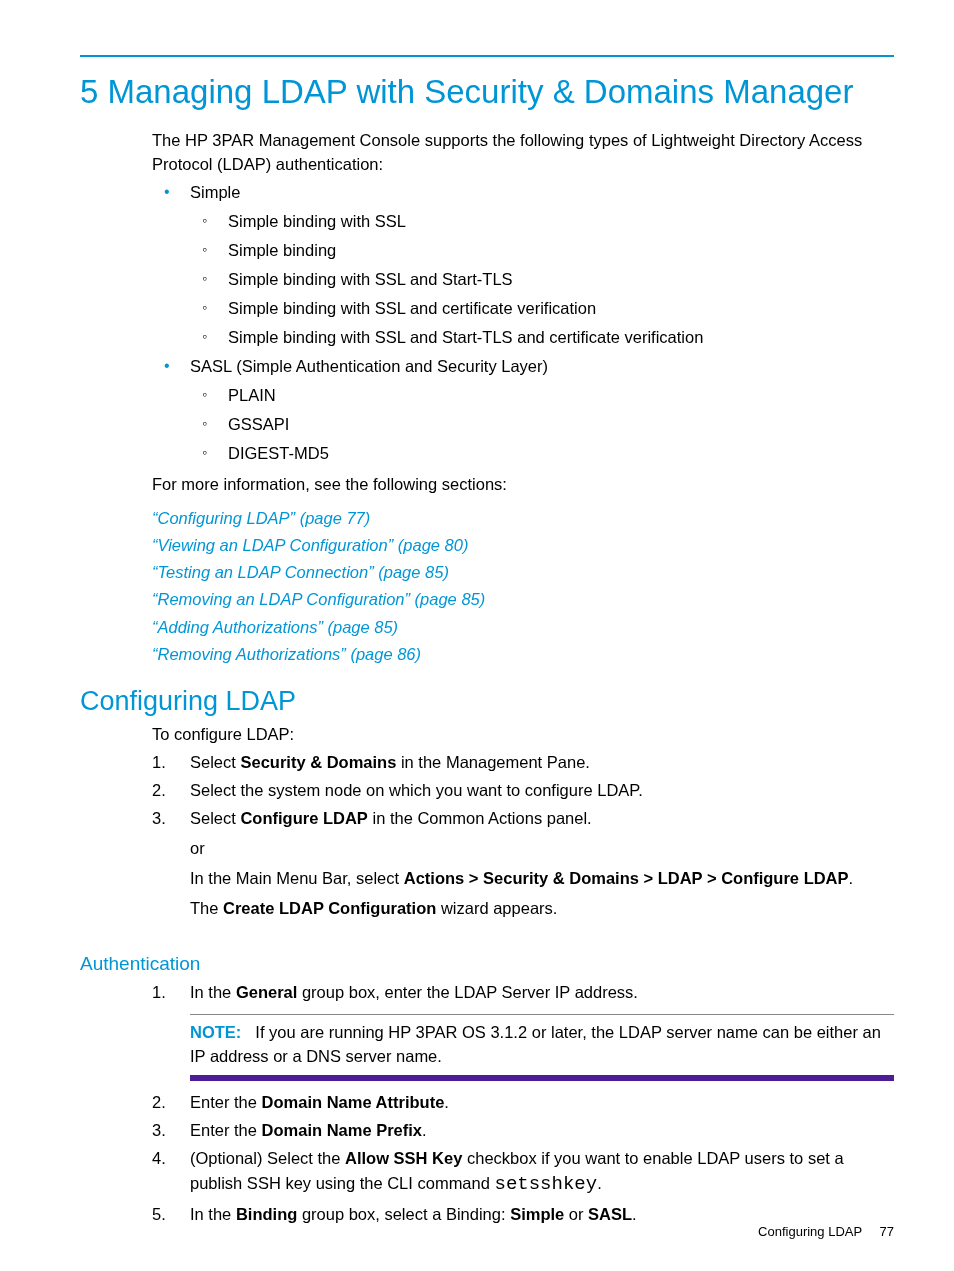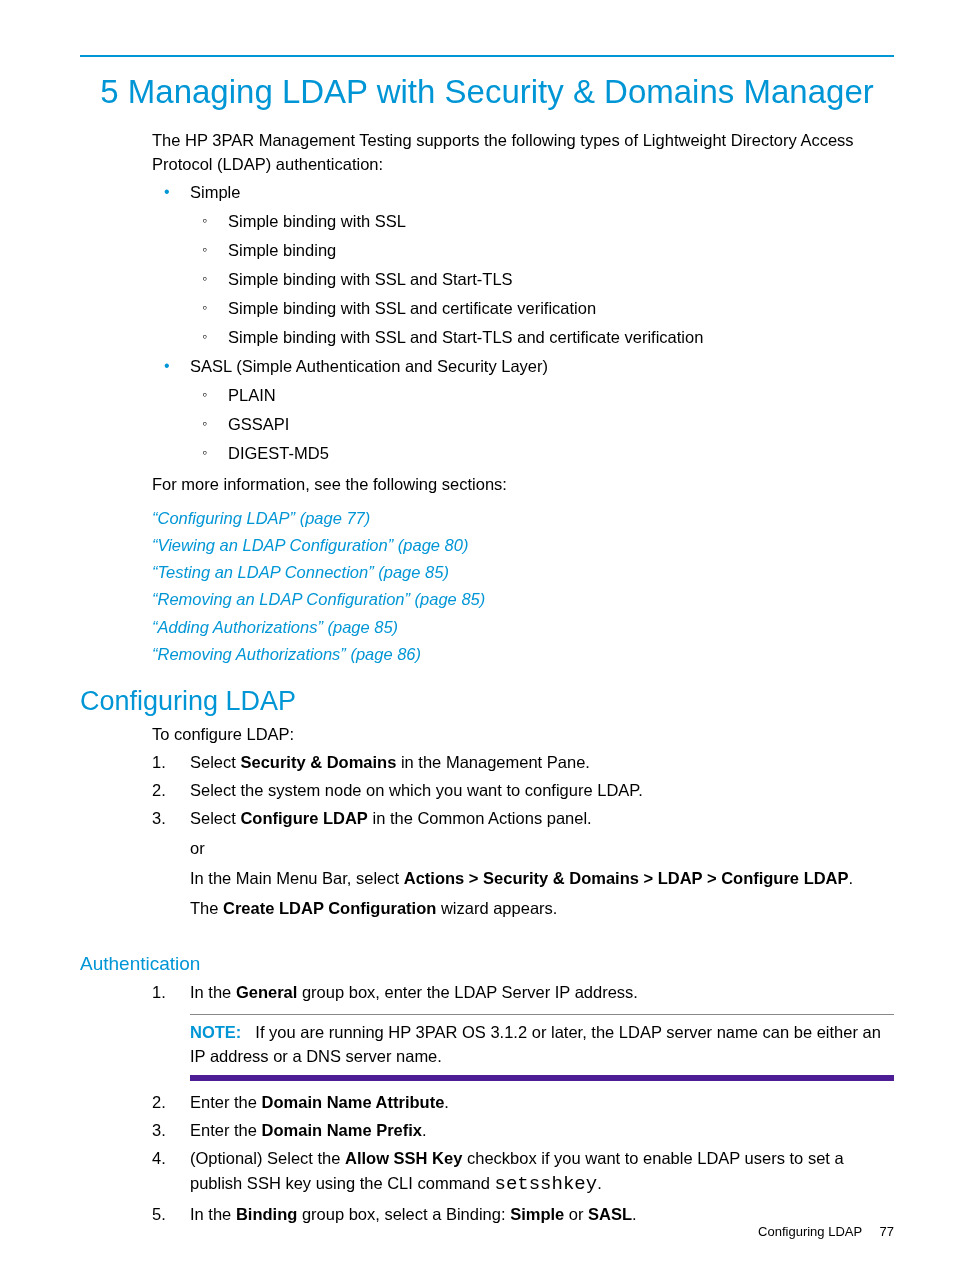--- a/index.html
+++ b/index.html
@@ -20,21 +20,20 @@
   }
   .top-rule {
     border-top: 2px solid #0096d6;
     margin-bottom: 8px;
   }
   h1.chapter {
     color: #0096d6;
     font-size: 33px;
     font-weight: 300;
     margin: 16px 0 18px 0;
-    text-align: center;
   }
   .body-indent {
     margin-left: 72px;
     font-size: 16.5px;
     line-height: 1.45;
   }
   ul.outer {
     list-style: none;
     padding-left: 0;
     margin: 6px 0 0 72px;
@@ -141,21 +140,21 @@
   }
   .footer .pg { margin-left: 14px; }
 </style>
 </head>
 <body>
 <div class="page">
   <div class="top-rule"></div>
 
   <h1 class="chapter">5 Managing LDAP with Security &amp; Domains Manager</h1>
 
-  <div class="body-indent">The HP 3PAR Management Testing supports the following types of Lightweight Directory Access Protocol (LDAP) authentication:</div>
+  <div class="body-indent">The HP 3PAR Management Console supports the following types of Lightweight Directory Access Protocol (LDAP) authentication:</div>
 
   <ul class="outer">
     <li>
       <span>Simple</span>
       <ul class="inner">
         <li>Simple binding with SSL</li>
         <li>Simple binding</li>
         <li>Simple binding with SSL and Start-TLS</li>
         <li>Simple binding with SSL and certificate verification</li>
         <li>Simple binding with SSL and Start-TLS and certificate verification</li>

